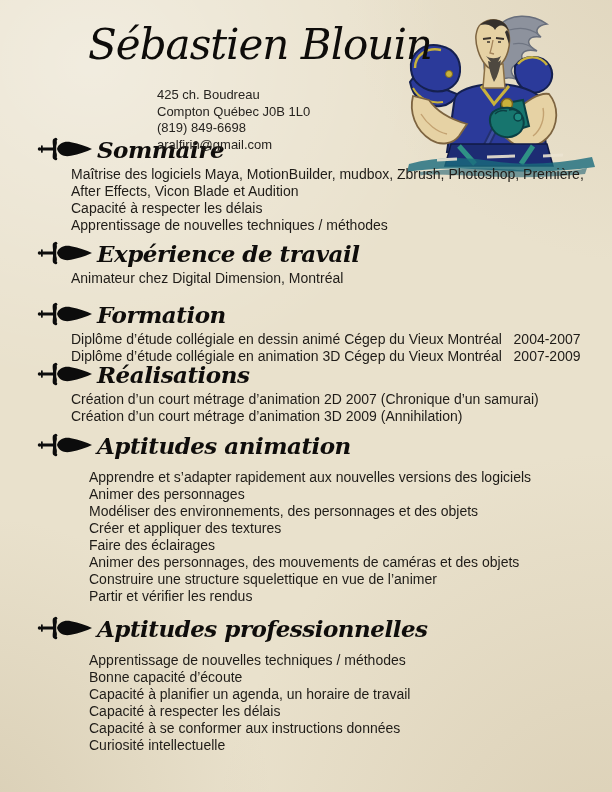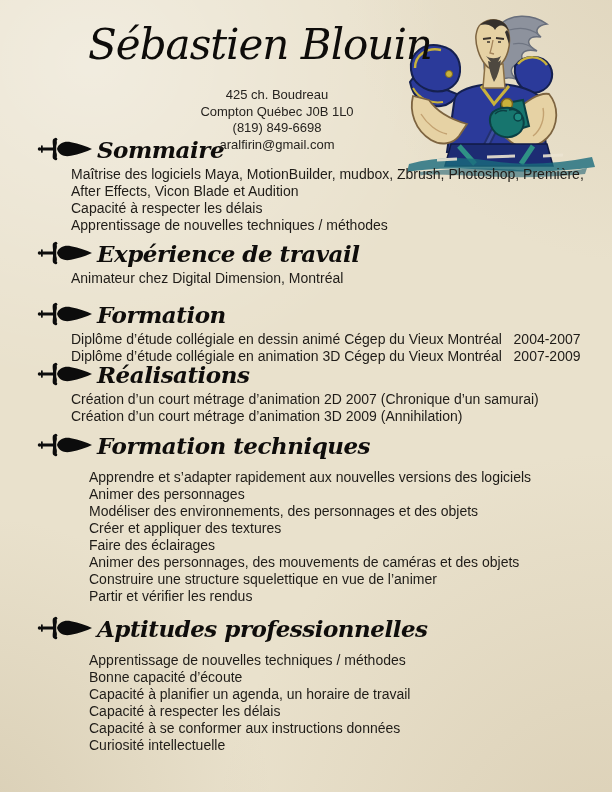--- a/index.html
+++ b/index.html
@@ -15,21 +15,21 @@
   }
   .name{
     position:absolute;top:22px;left:70px;width:380px;margin:0;
     text-align:center;
     font-family:"DejaVu Serif",serif;font-style:italic;font-weight:normal;
     font-size:42px;line-height:1.1;letter-spacing:-1px;color:#0e0c0a;
     z-index:3;
   }
   .contact{
     position:absolute;top:87px;right:215px;width:240px;
-    text-align:center;font-size:13px;line-height:16.5px;color:#272420;
+    text-align:left;font-size:13px;line-height:16.5px;color:#272420;
     z-index:3;
   }
   .portrait{
     position:absolute;top:4px;right:0;width:215px;height:175px;z-index:1;
   }
   .sections{
     position:absolute;top:134px;left:0;width:612px;z-index:2;padding-left:23px;
   }
   .section-header{display:flex;align-items:center;height:30px;}
   .sword{width:56px;height:30px;margin-left:14px;flex:none;}
@@ -209,21 +209,21 @@
         <g fill="#0c0c0c" stroke="none">
           <circle cx="5" cy="30" r="3.5"></circle>
           <rect x="8" y="22.5" width="3.5" height="15" rx="1.7"></rect>
           <rect x="6" y="27" width="30" height="6" rx="3"></rect>
           <path d="M35,9 C40,9 41,18 38.5,24 L38.5,36 C41,42 40,51 35,51 C30,51 31.5,42 32,36 L32,24 C31.5,18 30,9 35,9 Z"></path>
           <circle cx="37.5" cy="10.5" r="3"></circle>
           <circle cx="37.5" cy="49.5" r="3"></circle>
           <path d="M40,30 C44,17 56,14 68,16.5 C84,19.5 99,25 110,30 C99,35 84,40.5 68,43.5 C56,46 44,43 40,30 Z"></path>
         </g>
       </svg>
-      <h2 class="section-title">Formation techniques</h2>
+      <h2 class="section-title">Aptitudes animation</h2>
     </div>
     <div class="section-items"><div class="item-line">Apprendre et s’adapter rapidement aux nouvelles versions des logiciels</div><div class="item-line">Animer des personnages</div><div class="item-line">Modéliser des environnements, des personnages et des objets</div><div class="item-line">Créer et appliquer des textures</div><div class="item-line">Faire des éclairages</div><div class="item-line">Animer des personnages, des mouvements de caméras et des objets</div><div class="item-line">Construire une structure squelettique en vue de l’animer</div><div class="item-line">Partir et vérifier les rendus</div></div>
   </section>
 
   <section class="section">
     <div class="section-header">
       <svg class="sword" viewBox="0 0 112 60" aria-hidden="true">
         <g fill="#0c0c0c" stroke="none">
           <circle cx="5" cy="30" r="3.5"></circle>
           <rect x="8" y="22.5" width="3.5" height="15" rx="1.7"></rect>

